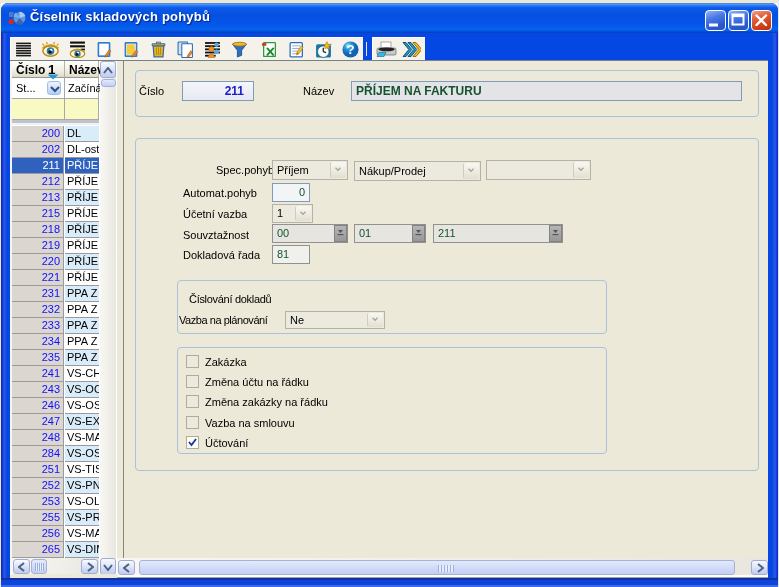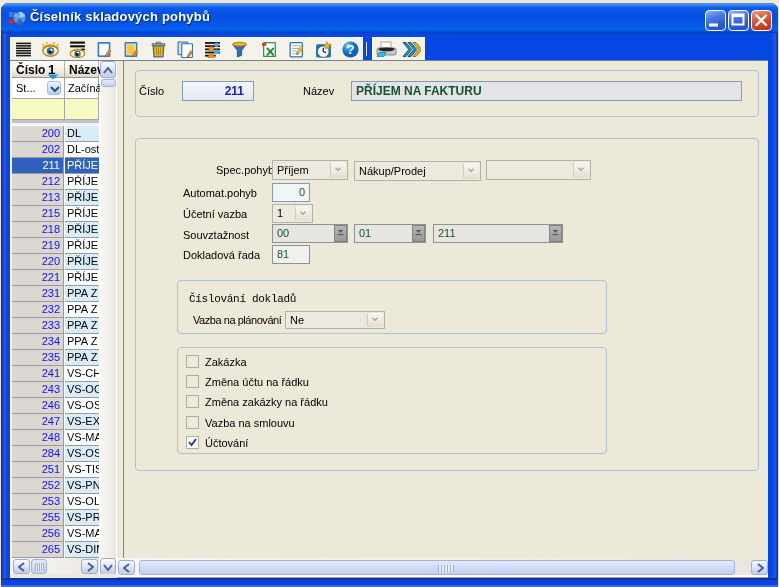--- a/index.html
+++ b/index.html
@@ -443,27 +443,27 @@
   <div class="fld" style="left:309px;top:163px;width:130px;height:19px;border:1px solid #919191;background:#e6e5e0;line-height:17px;padding-left:4px;">211<span class="spin">
         <svg width="9" height="9" viewBox="0 0 9 9" style="position:absolute;left:1px;top:2px;">
           <path d="M2 2 L4.5 5 L7 2" fill="#555"></path>
           <rect x="1.5" y="6" width="6" height="1.2" fill="#555"></rect>
         </svg>
       </span></div>
   <div class="lbl" style="left:59px;top:188px;">Dokladová řada</div>
   <div class="fld" style="left:148px;top:184px;width:38px;height:19px;border:1px solid #919191;background:#f0f0ec;line-height:17px;padding-left:4px;">81</div>
 
   <div class="gbox" style="left:53px;top:219px;width:430px;height:54px;"></div>
-  <div class="lbl" style="left:65px;top:232px;letter-spacing:-0.3px;font-family:Liberation Mono, monospace;">Číslování dokladů</div>
+  <div class="lbl" style="left:65px;top:232px;letter-spacing:-0.3px;">Číslování dokladů</div>
   <div class="combo-d" style="left:161px;top:230px;width:100px;height:18px;line-height:16px;padding-left:4px;margin-top:20px;">ZČ<span class="combo-btn">
         <svg class="chev" width="8" height="6" viewBox="0 0 8 6" style="top:4px;">
           <path d="M1 1 L4 4 L7 1" stroke="#a8a49a" stroke-width="1.6" fill="none"></path>
         </svg>
       </span></div>
-  <div class="lbl" style="left:69px;top:253px;letter-spacing:-0.45px;">Vazba na plánování</div>
+  <div class="lbl" style="left:55px;top:253px;letter-spacing:-0.45px;">Vazba na plánování</div>
   <div class="combo-d" style="left:161px;top:250px;width:100px;height:18px;line-height:16px;padding-left:4px;">Ne<span class="combo-btn">
         <svg class="chev" width="8" height="6" viewBox="0 0 8 6" style="top:4px;">
           <path d="M1 1 L4 4 L7 1" stroke="#a8a49a" stroke-width="1.6" fill="none"></path>
         </svg>
       </span></div>
 
   <div class="gbox" style="left:53px;top:286px;width:430px;height:107px;"></div>
   <div class="chk" style="left:62px;top:294px;"></div>
     <div class="lbl" style="left:81px;top:295px;">Zakázka</div>
   <div class="chk" style="left:62px;top:314px;"></div>

